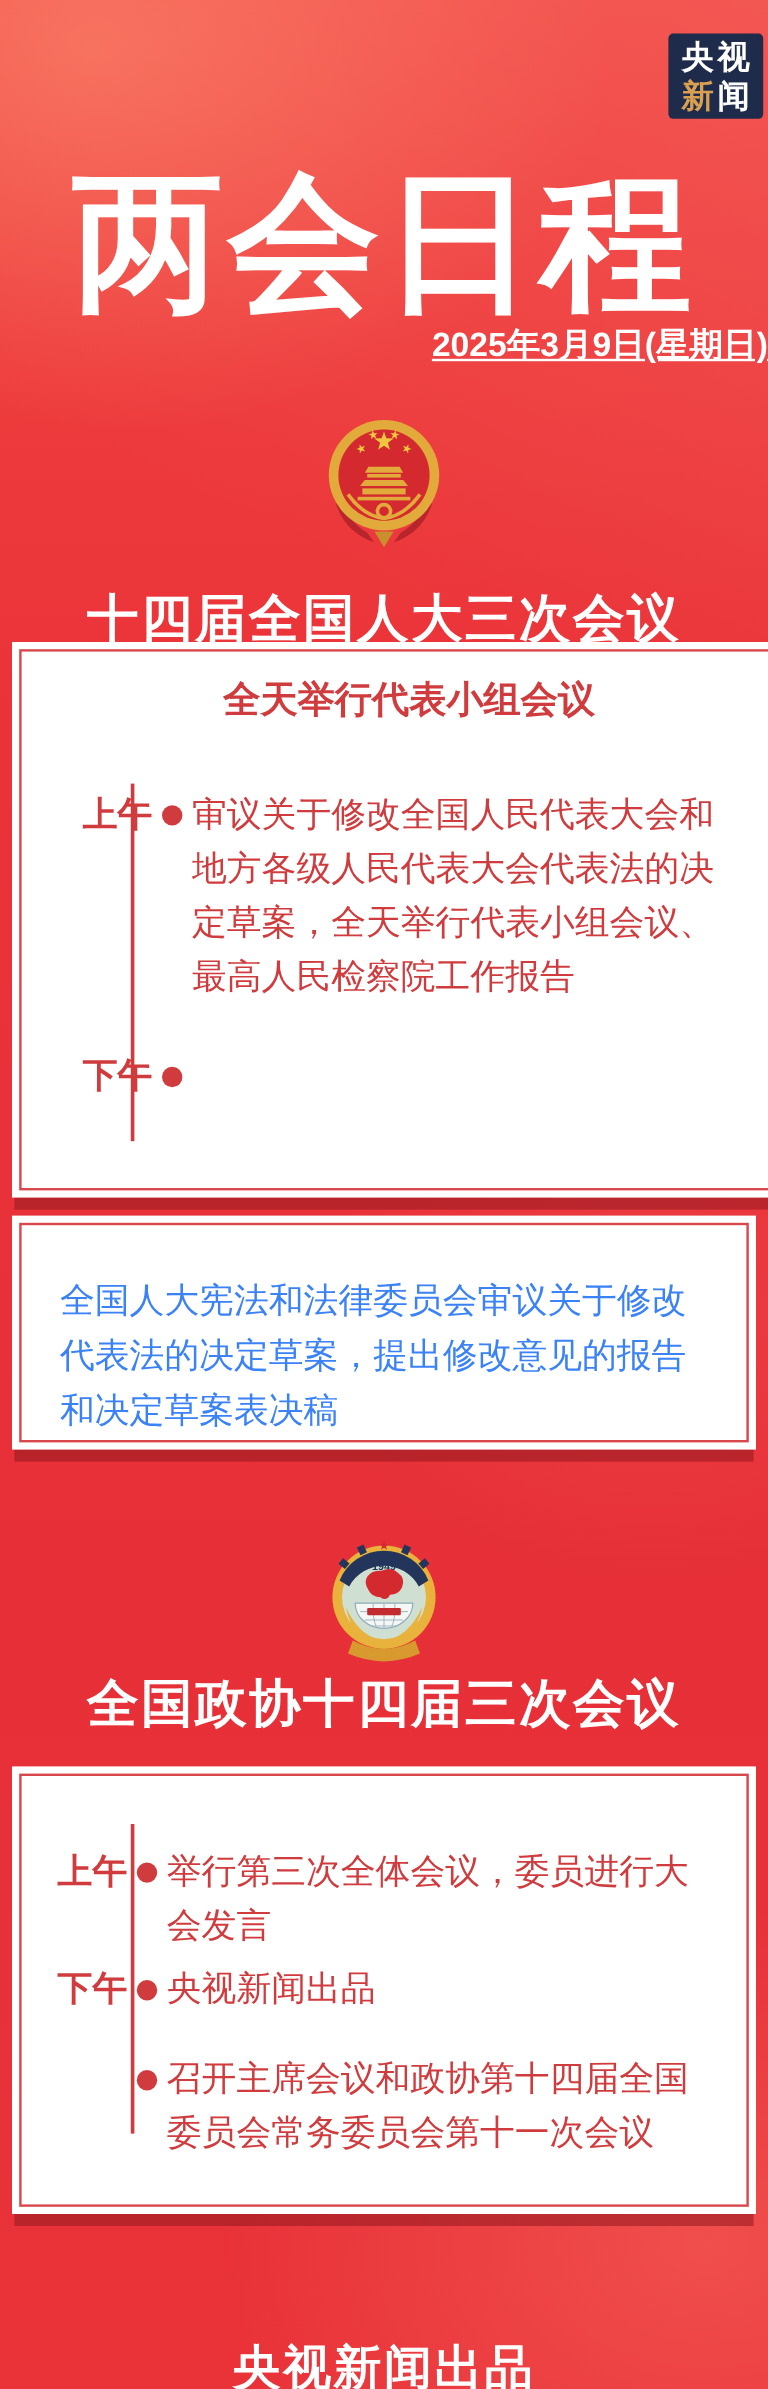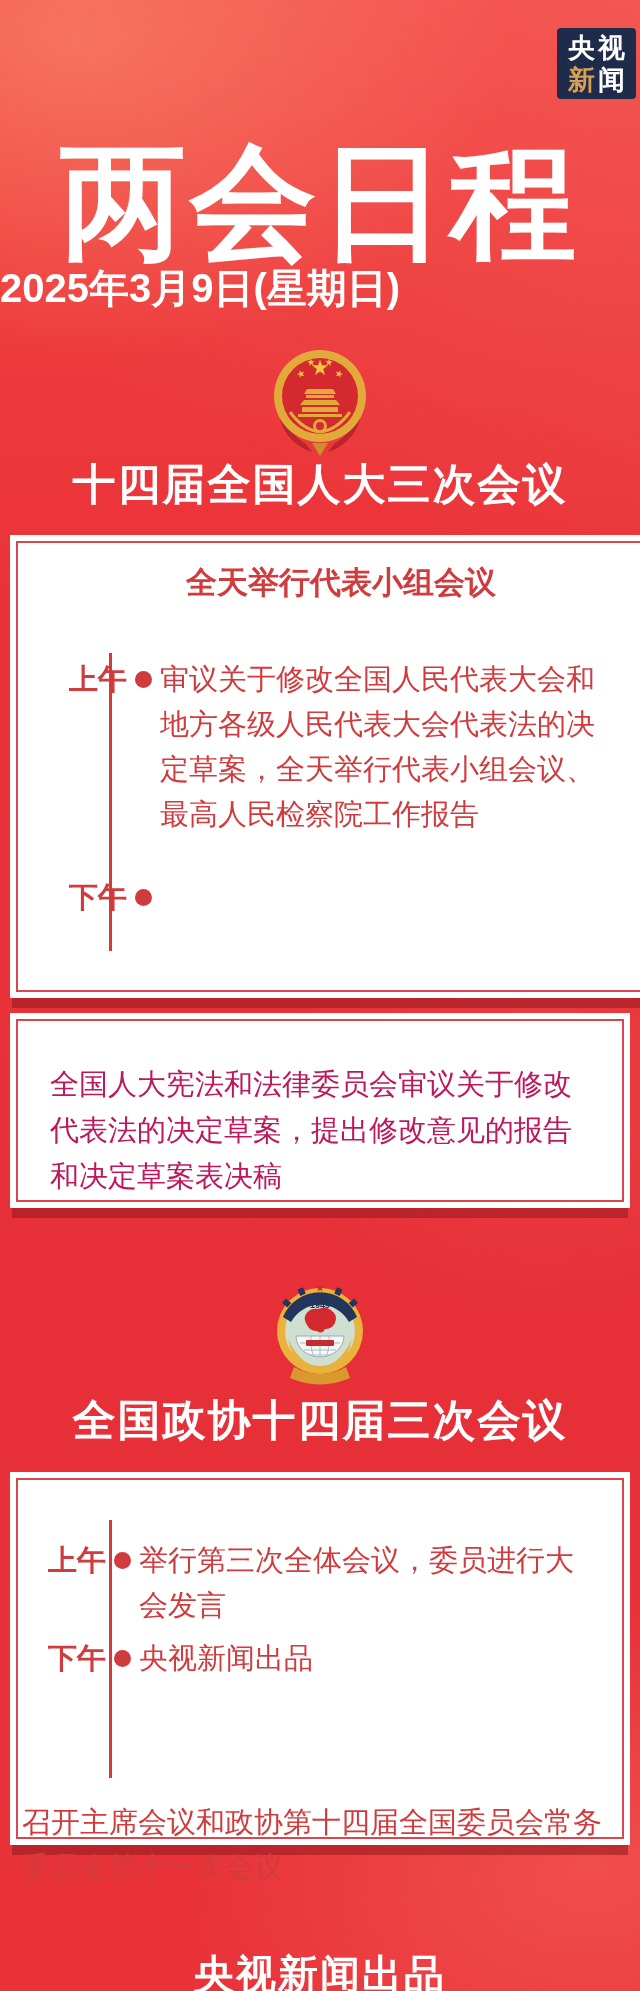--- a/index.html
+++ b/index.html
@@ -17,31 +17,31 @@
     position:absolute; top:28px; right:4px; width:79px; height:71px;
     background:#1e2b4a; border-radius:4px;
     display:flex; flex-direction:column; align-items:center; justify-content:center;
     font-size:27px; font-weight:bold; color:#ffffff; line-height:32px; letter-spacing:3px; text-indent:3px;
   }
   .main-title {
     position:absolute; top:95px; left:0; width:100%; text-align:center;
     font-size:126px; line-height:152px; font-weight:900; color:#ffffff; letter-spacing:4px;margin-top:32px;
   }
   .date-line {
-    position:absolute; top:262px; left:0; width:100%; text-align:left;
-    font-size:40px; line-height:52px; font-weight:bold; color:#ffffff;
+    position:absolute; top:262px; left:0; width:100%; text-align:right;
+    font-size:28px; line-height:52px; font-weight:bold; color:#ffffff;text-decoration:underline;
   }
   .emblem { position:absolute; left:50%; transform:translateX(-50%); }
   .emblem-npc   { top:346px; }
   .emblem-cppcc { top:1281px; }
   .section-title {
     position:absolute; left:0; width:100%; text-align:center;
     font-size:43px; line-height:56px; font-weight:bold; color:#ffffff; letter-spacing:2px;
   }
-  .sec1 { top:456px; }
+  .sec1 { top:488px; }
   .sec2 { top:1392px; }
   .card {
     position:absolute; left:10px; width:620px; background:#ffffff;
     box-shadow:0 12px 0 -2px rgba(146,24,31,0.55);
   }
   .card::before {
     content:""; position:absolute; inset:6px; border:2px solid #d8474c; pointer-events:none;
   }
   .card1 { top:535px;  height:463px;padding-left:21px; }
   .card2 { top:1013px; height:195px; }
@@ -54,23 +54,23 @@
   .card1 .timeline-line { top:118px; height:298px; }
   .card3 .timeline-line { top:48px;  height:258px; }
   .row { display:flex; align-items:flex-start; position:relative; color:#d03c3e; font-size:29px; line-height:45px;margin-left:12px; }
   .row .time { flex:0 0 58px; margin-left:26px; font-weight:bold; font-size:29px; }
   .row .dot  { flex:0 0 17px; height:17px; margin:14px 8px 0 8px; border-radius:50%; background:#d03c3e; }
   .row .text { flex:1; padding-right:28px; }
   .card1 .row-1 { margin-top:56px; }
   .card1 .row-2 { margin-top:38px; }
   .card3 .row-1 { margin-top:66px; }
   .card3 .row-2 { margin-top:8px;  }
-  .card3 .row-3 { margin-top:30px;flex-direction:column; }
+  .card3 .row-3 { margin-top:30px; }
   .note-text {
-    padding:48px 38px 0 40px; color:#be185d; font-size:29px; line-height:46px;
+    padding:48px 38px 0 40px; color:#3b82f6; font-size:29px; line-height:46px;
   }
   .footer-credit {
     position:absolute; top:1948px; left:0; width:100%; text-align:center;
     font-size:40px; line-height:52px; font-weight:bold; color:#ffffff; letter-spacing:2px;
   }
   .gold { color:#daa052; }
 </style>
 </head>
 <body>
 

